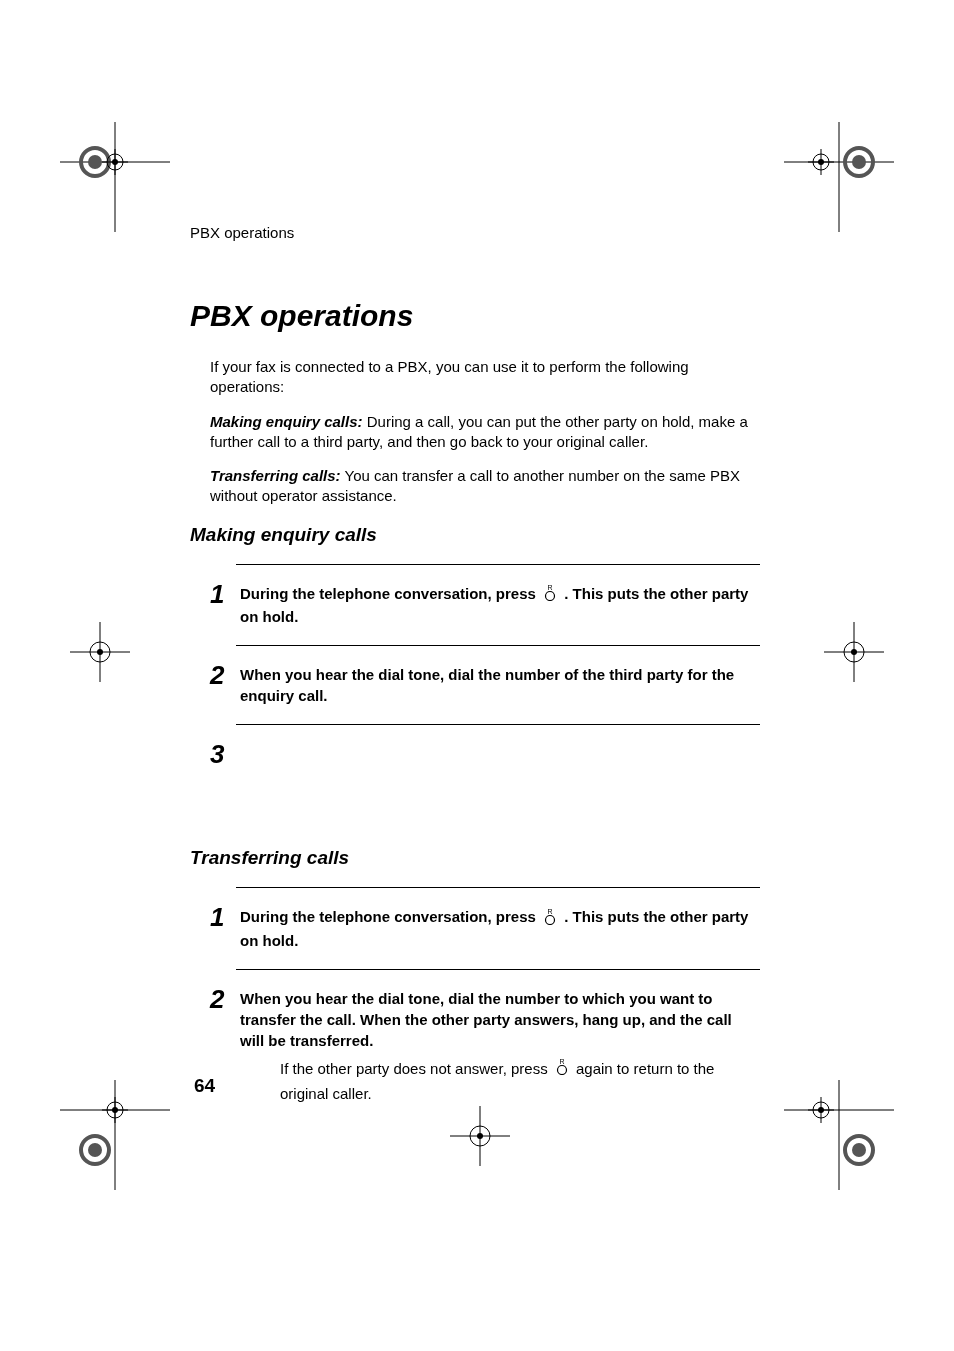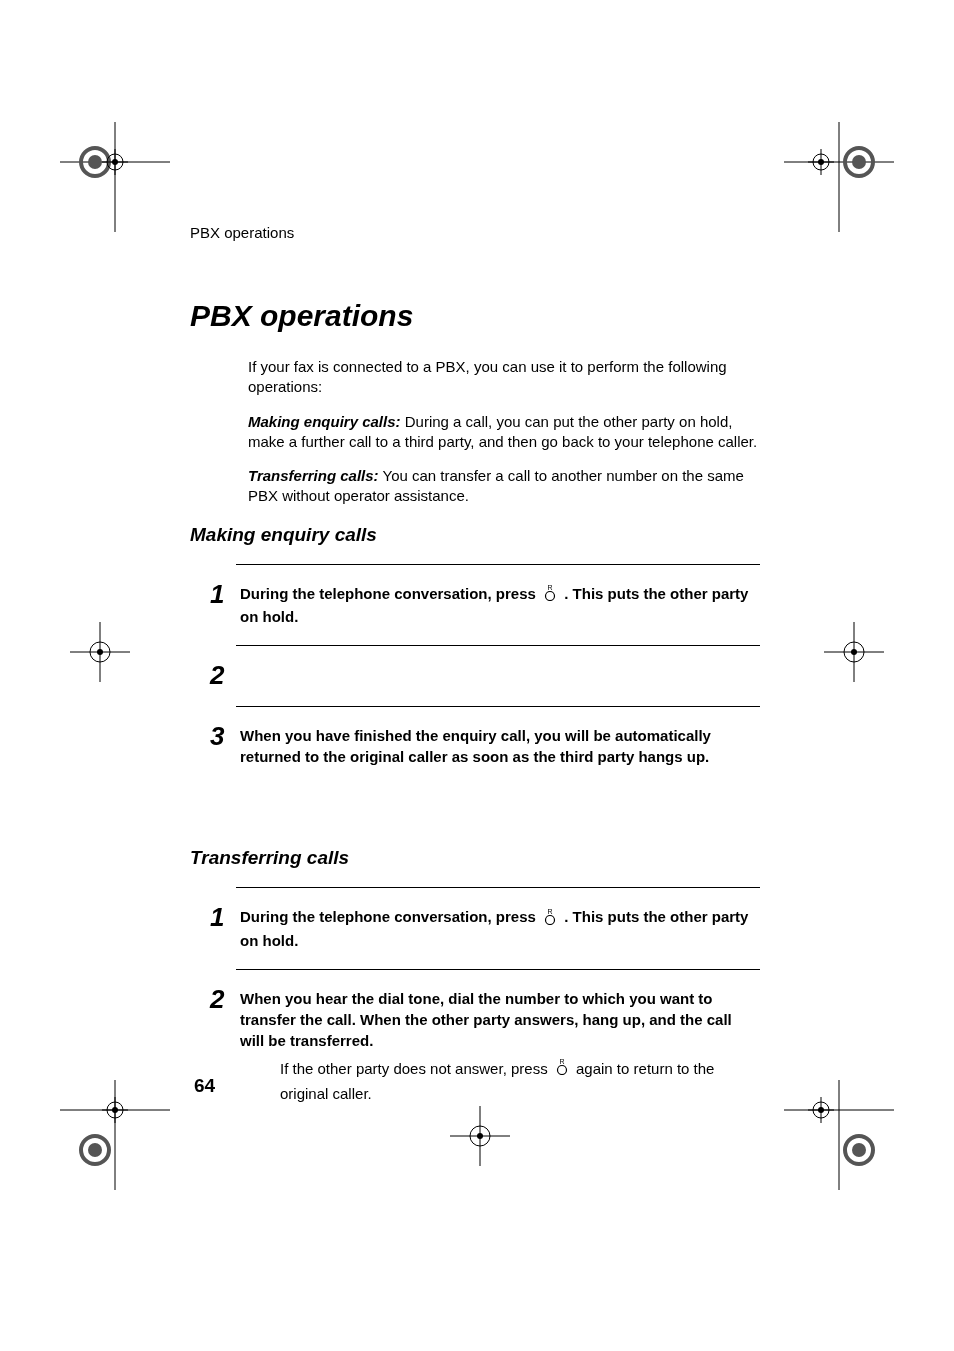--- a/index.html
+++ b/index.html
@@ -31,21 +31,21 @@
     font-size: 15px;
     margin-bottom: 58px;
   }
   .title {
     font-size: 30px;
     font-weight: bold;
     font-style: italic;
     margin-bottom: 24px;
   }
   .body-text {
-    margin-left: 58px;
+    margin-left: 20px;
     font-size: 15px;
     line-height: 1.35;
   }
   .para {
     margin-bottom: 14px;
   }
   .sub-heading {
     font-size: 19px;
     font-weight: bold;
     font-style: italic;
@@ -195,21 +195,21 @@
 
   <div class="content">
 
     <div class="running-header">PBX operations</div>
 
     <div class="title">PBX operations</div>
 
     <div class="body-text">
       <div class="para">If your fax is connected to a PBX, you can use it to perform the following operations:</div>
       <div class="para">
-        <b>Making enquiry calls:</b><span> During a call, you can put the other party on hold, make a further call to a third party, and then go back to your telephone caller.</span>
+        <b>Making enquiry calls:</b><span> During a call, you can put the other party on hold, make a further call to a third party, and then go back to your original caller.</span>
       </div>
       <div class="para">
         <b>Transferring calls:</b><span> You can transfer a call to another number on the same PBX without operator assistance.</span>
       </div>
     </div>
 
     <div class="sub-heading">Making enquiry calls</div>
     <hr class="rule">
 
     <div class="step">
@@ -222,26 +222,26 @@
               <circle cx="7" cy="13" r="4.5" fill="none" stroke="#000" stroke-width="1.2"></circle>
             </svg>
         </span>
         <span> . This puts the other party on hold.</span>
       </div>
     </div>
     <hr class="thin-rule">
 
     <div class="step">
       <div class="step-num">2</div>
+      <div class="step-text">When you hear the dial tone, dial the number of the third party for the enquiry call.</div>
     </div>
     <hr class="thin-rule">
 
     <div class="step">
       <div class="step-num">3</div>
-      <div class="step-text">When you have finished the enquiry call, you will be automatically returned to the original caller as soon as the third party hangs up.</div>
     </div>
 
     <div class="sub-heading" style="margin-top:62px;">Transferring calls</div>
     <hr class="rule">
 
     <div class="step">
       <div class="step-num">1</div>
       <div class="step-text">
         <span>During the telephone conversation, press </span>
         <span class="step-icon">

